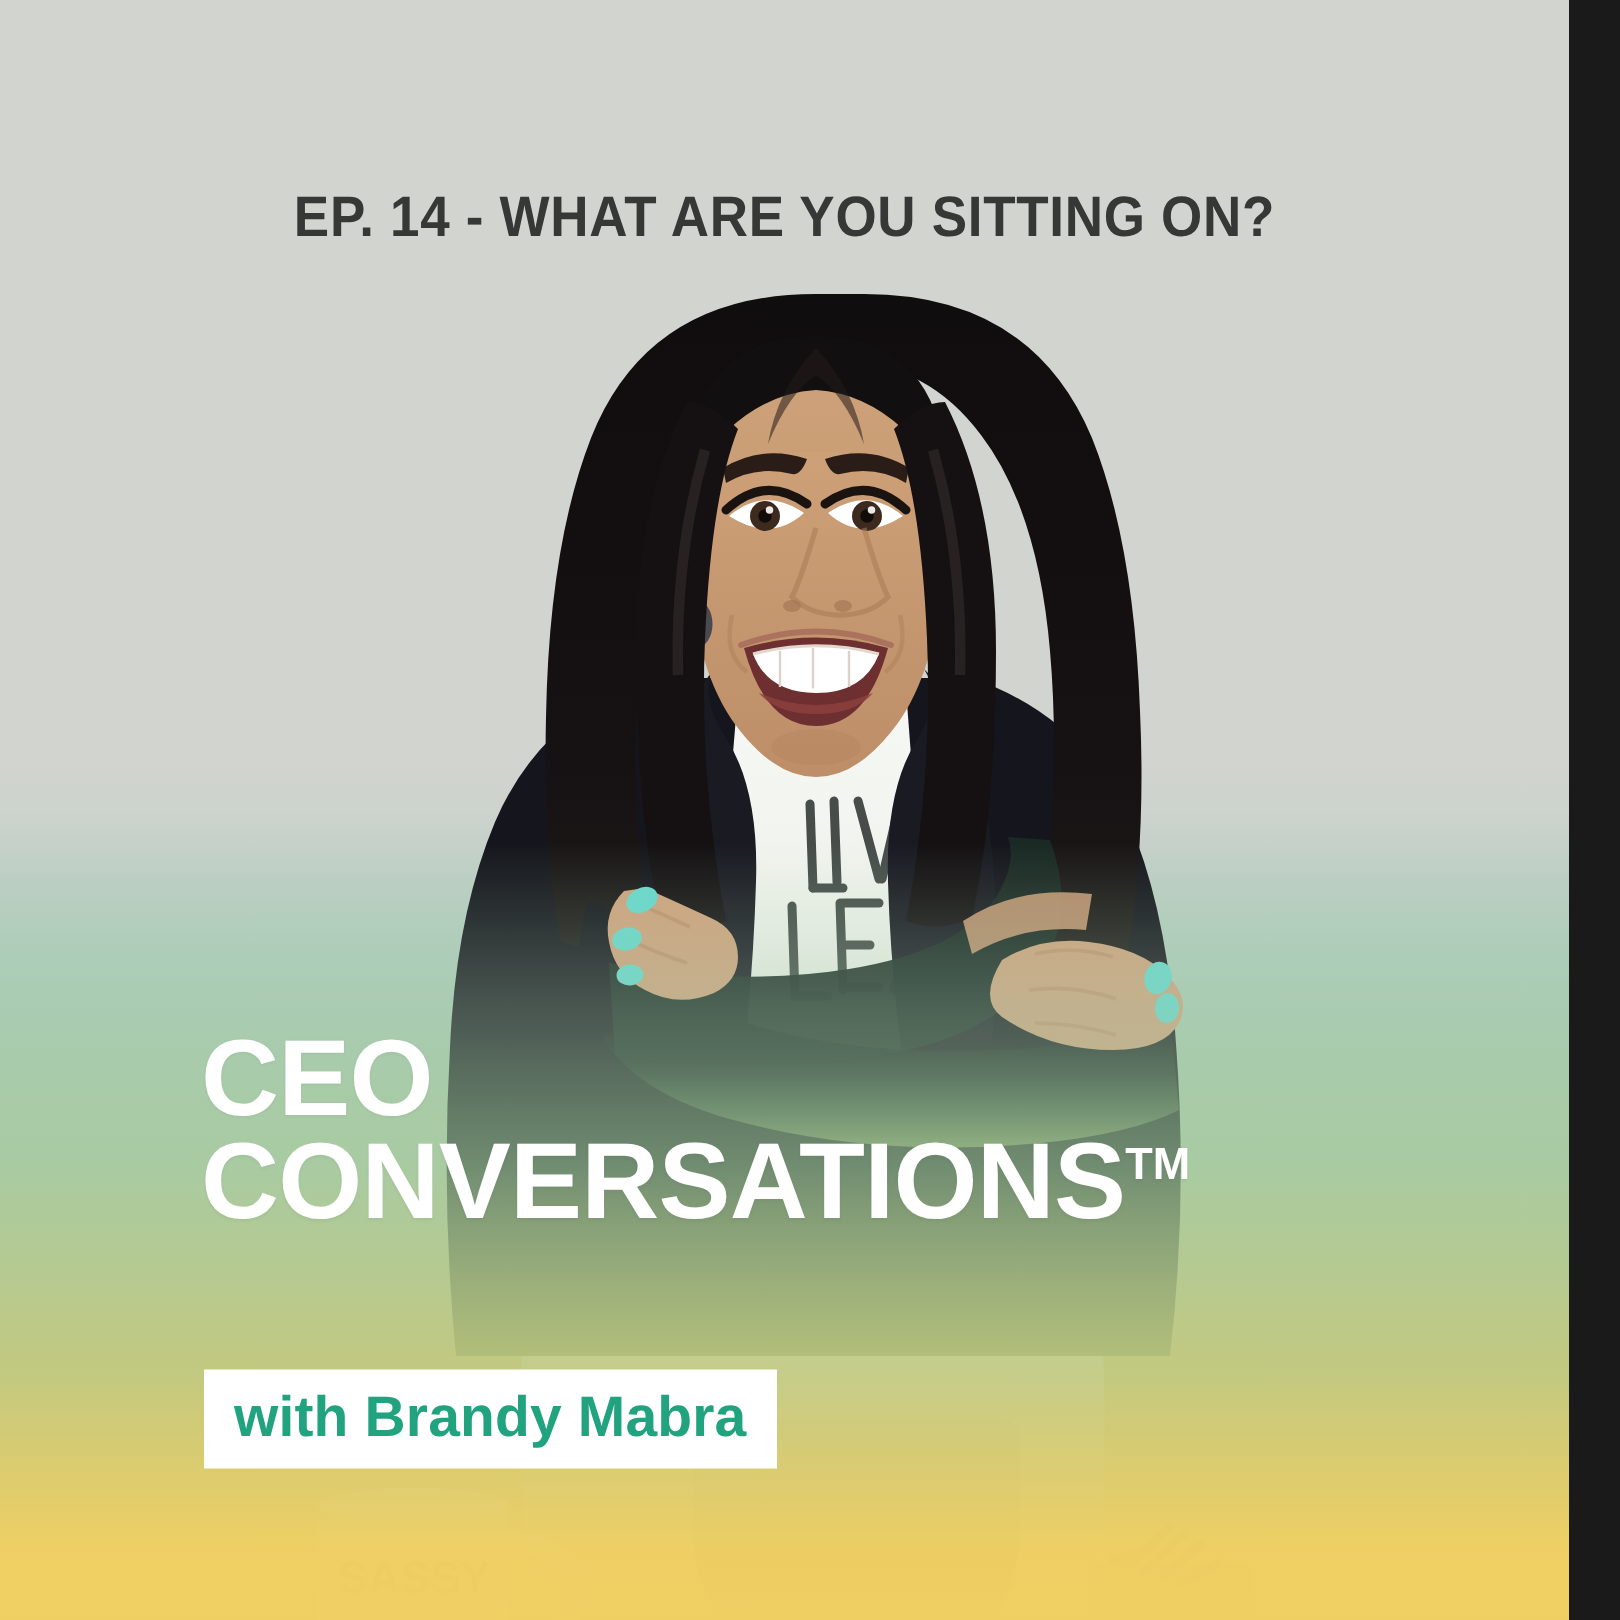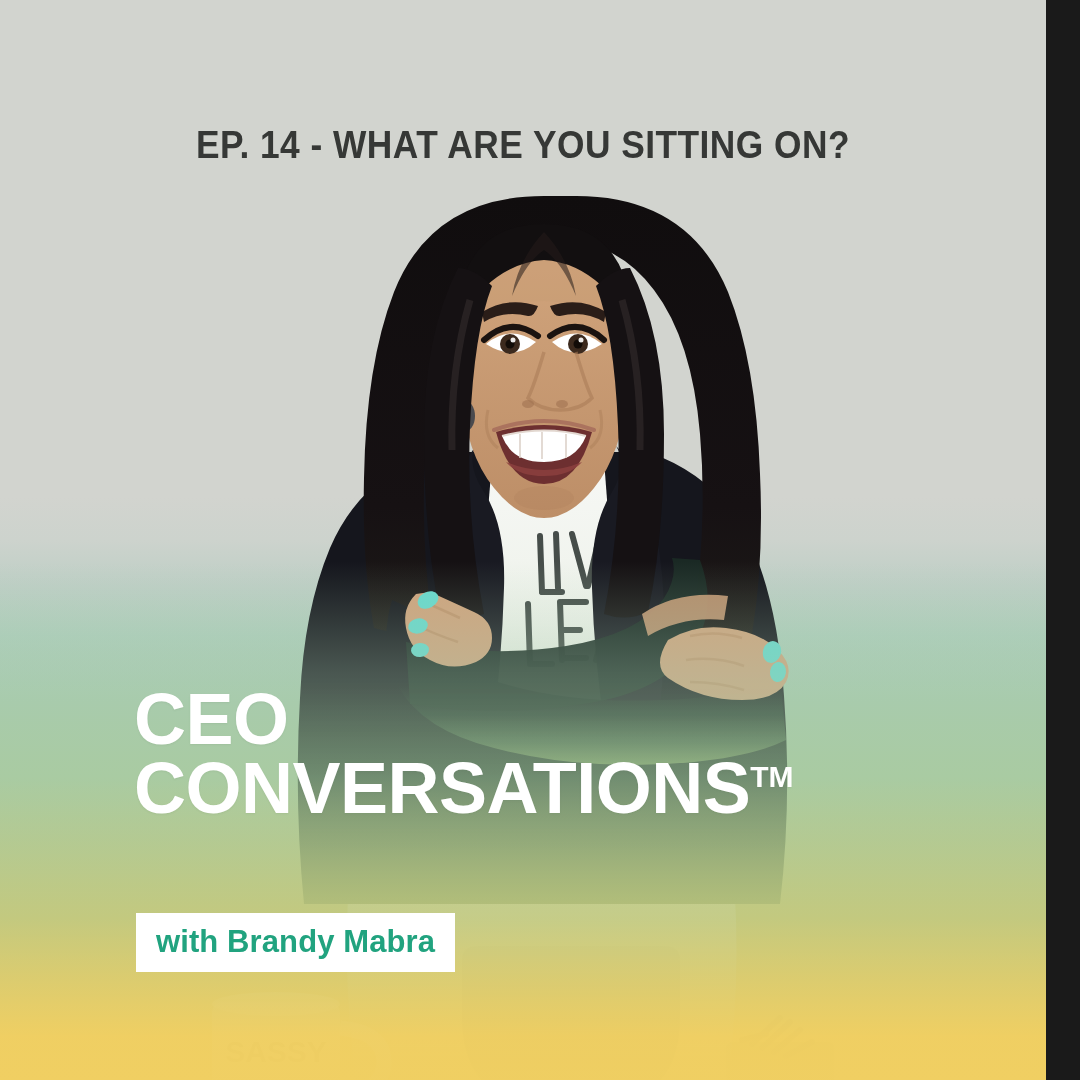--- a/index.html
+++ b/index.html
@@ -117,21 +117,21 @@
     white-space: nowrap;
     text-shadow: 0 1px 2px rgba(90,110,90,0.10);
   }
 
   .host-badge {
     position: absolute;
     left: 136px;
     top: 913px;
     background: #ffffff;
     color: #21a37f;
-    font-size: 31px;
+    font-size: 38px;
     font-weight: 700;
     letter-spacing: 0.1px;
     padding: 11px 20px 12px 20px;
     white-space: nowrap;
   }
 </style>
 </head>
 <body>
 
 <div id="cover">

